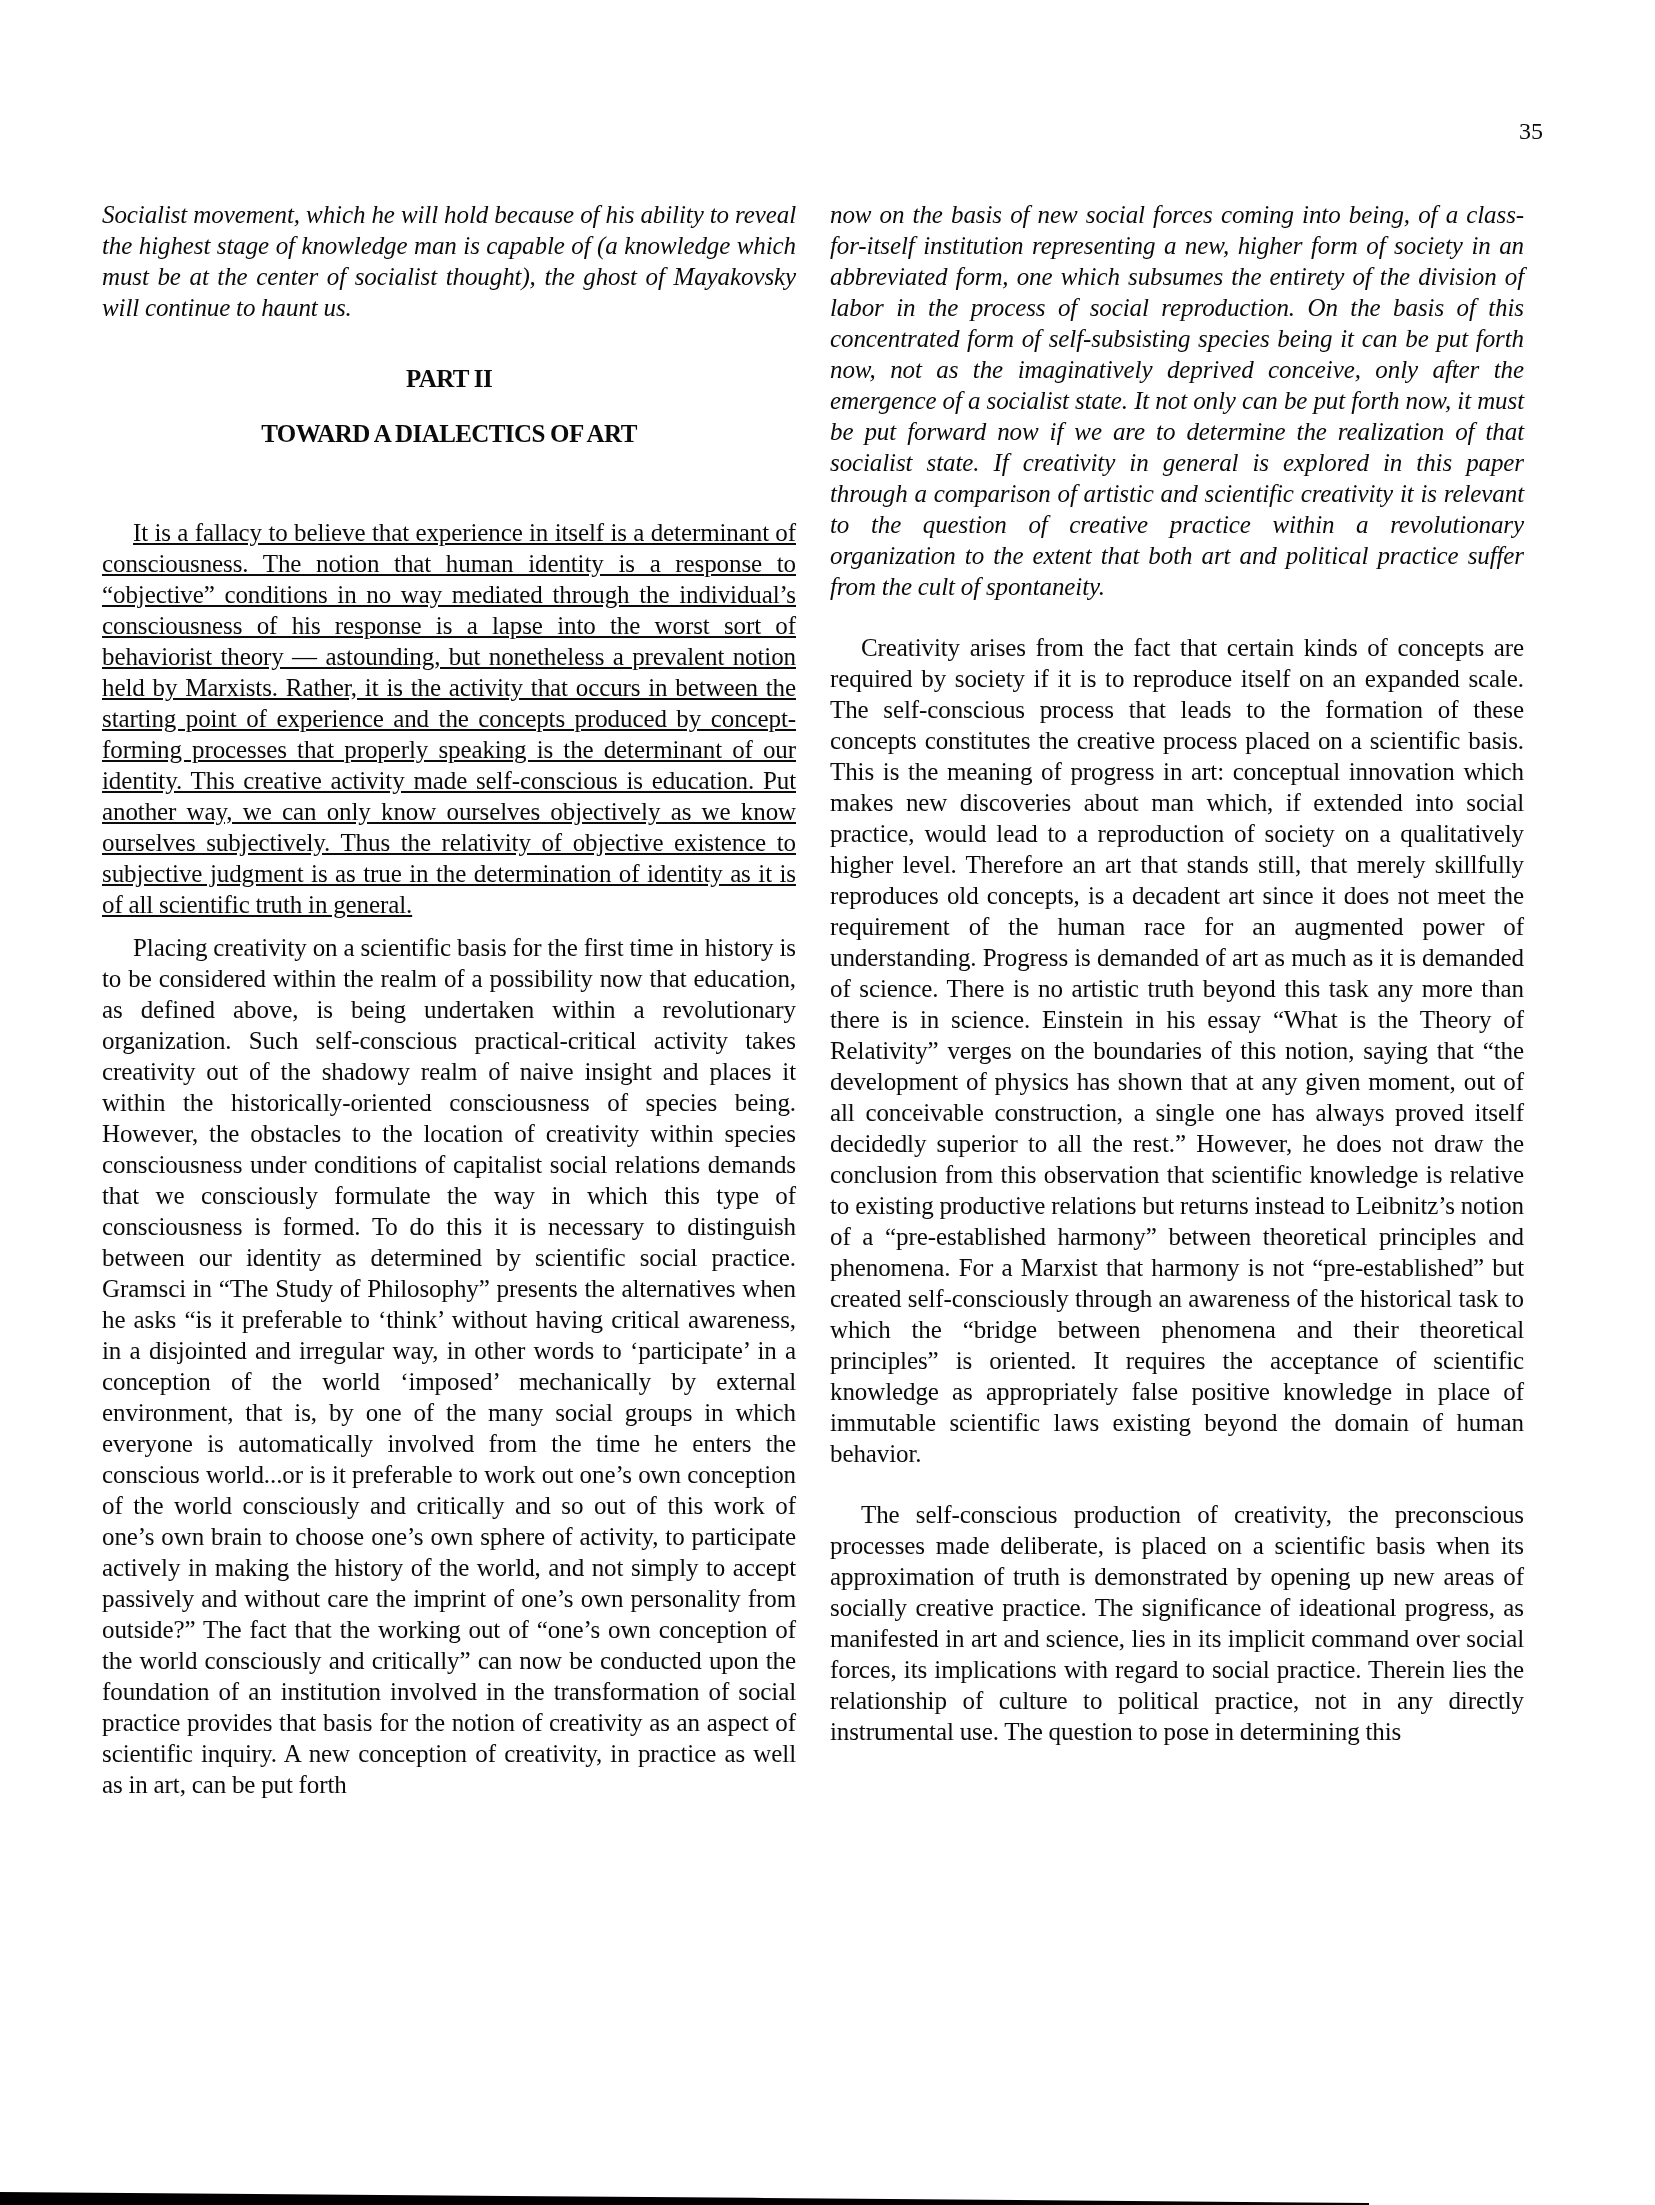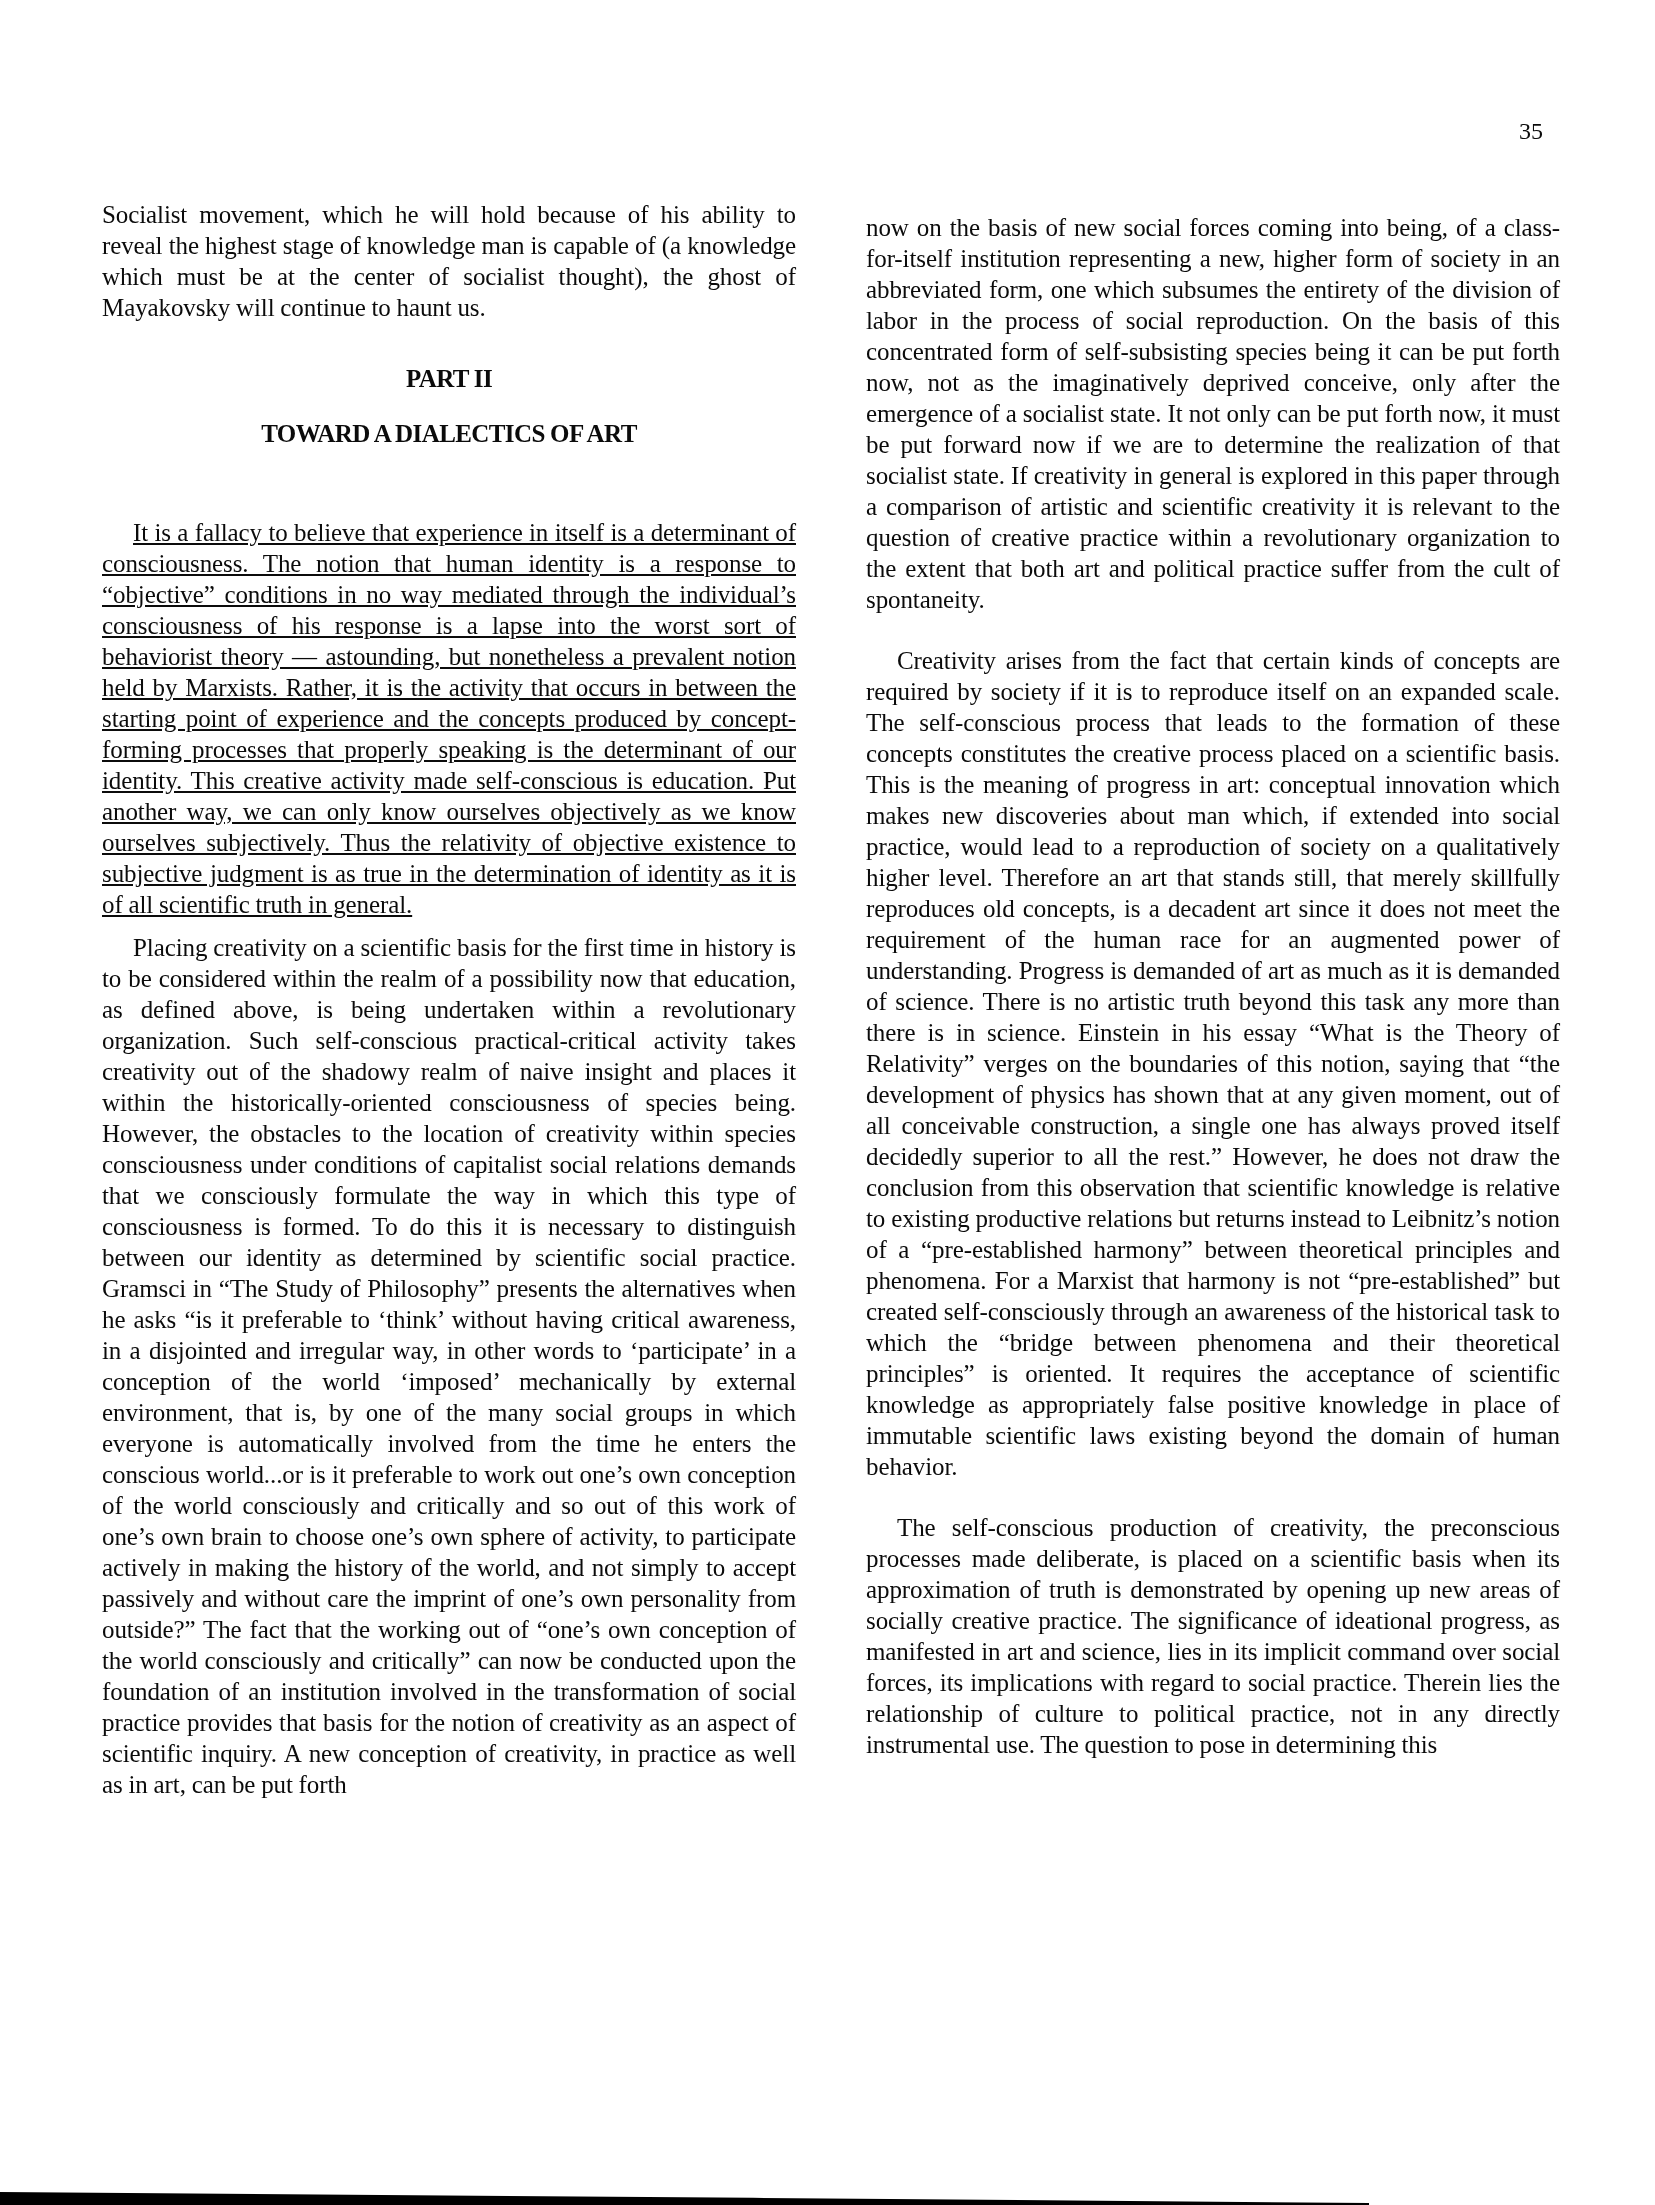--- a/index.html
+++ b/index.html
@@ -27,26 +27,26 @@
       top: 199px;
       width: 694px;
       font-size: 25px;
       line-height: 31px;
       text-align: justify;
       hyphens: manual;
       letter-spacing: -0.1px;
       word-spacing: -0.3px;
     }
     .col-left { left: 102px; }
-    .col-right { left: 866px; margin-top: 13px; }
+    .col-right { left: 830px; }
     .para {
       margin: 0;
       text-indent: 31px;
     }
-    .para.noindent { text-indent: 0; }
+    .para.noindent { text-indent: 0; font-style: italic; }
     .gap-sm { margin-top: 12px; }
     .gap-md { margin-top: 30px; }
     .heading {
       text-align: center;
       font-weight: bold;
       font-size: 25px;
       line-height: 39px;
       margin: 0;
       letter-spacing: -0.6px;
     }

